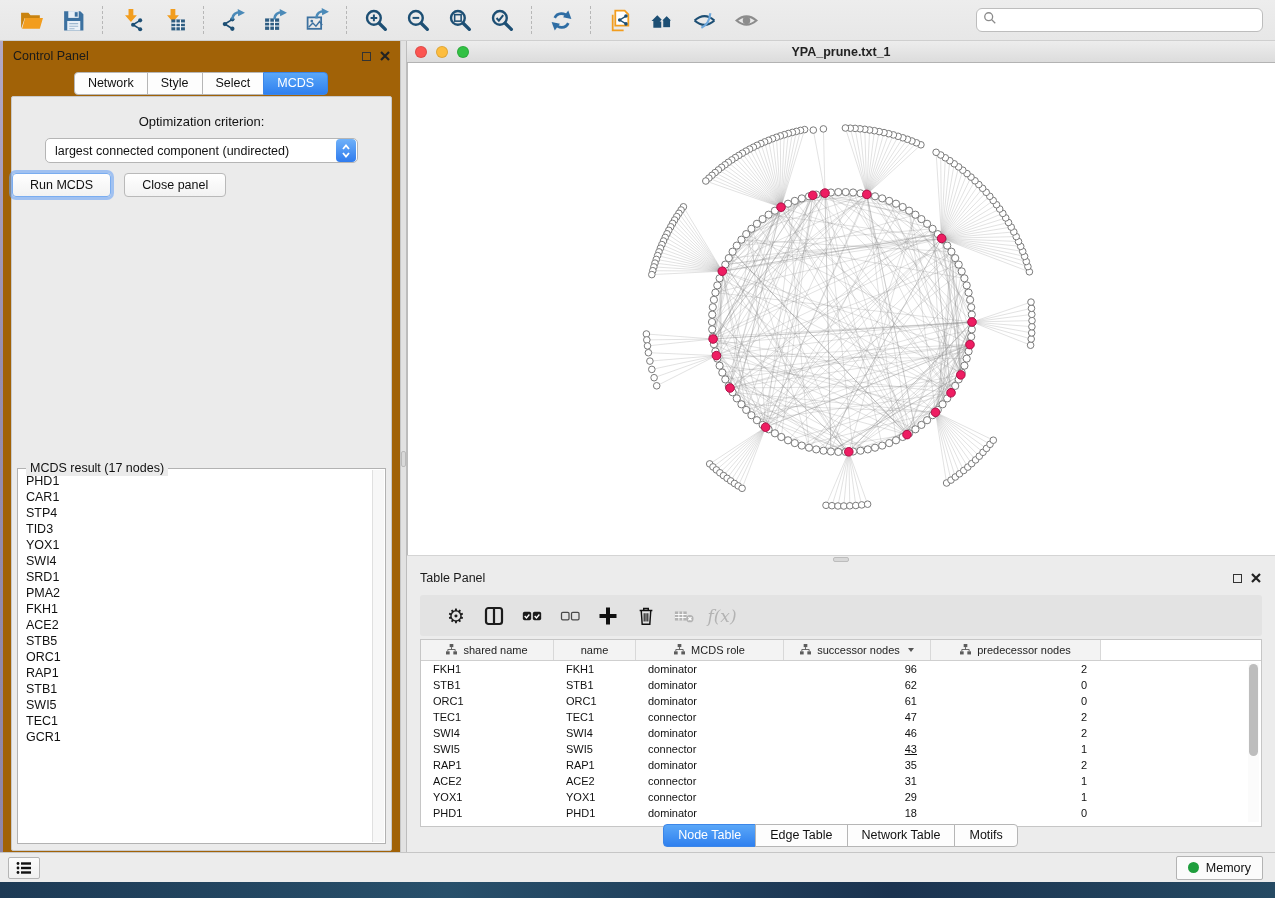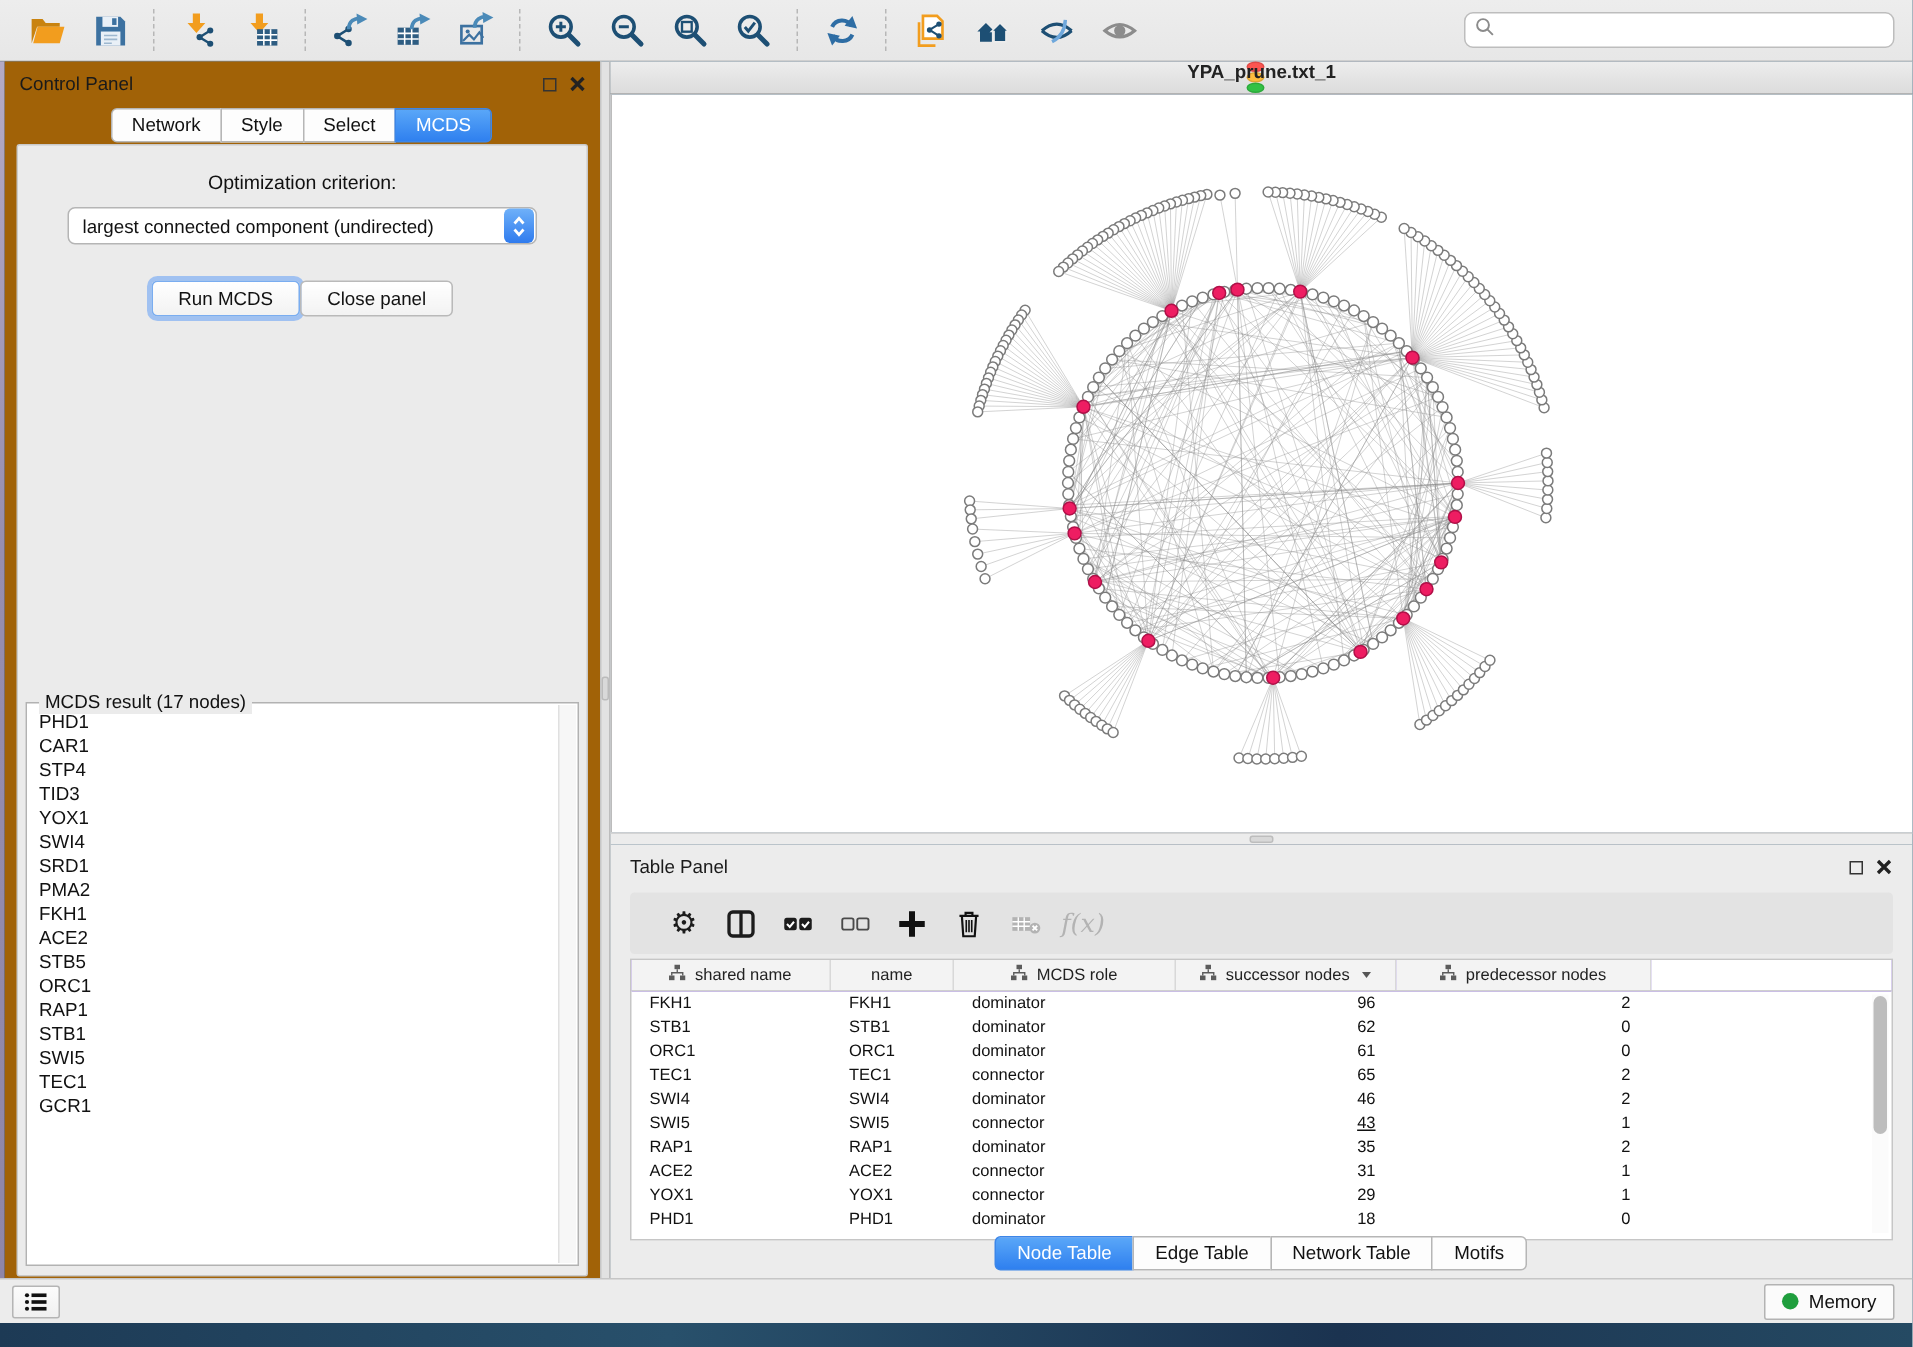--- a/index.html
+++ b/index.html
@@ -60,21 +60,21 @@
     border:1px solid #b5b5b5; border-radius:5px; display:flex; align-items:center;
     position:relative; cursor:pointer;
   }
   .dd-text { font-size:12.5px; color:#111; padding-left:9px; flex:1; white-space:nowrap; }
   .dd-stepper {
     width:20px; height:23px; border-radius:4px;
     background:linear-gradient(#6fb1f9,#2f7bee); margin-right:1px;
     display:flex; flex-direction:column; align-items:center; justify-content:center;
   }
   .dd-stepper svg { width:10px; height:16px; }
-  .btn-row { display:flex; justify-content:center; margin-top:24px; }
+  .btn-row { display:flex; gap:13px; margin-top:10px; }
   .btn {
     font-family:"Liberation Sans", sans-serif; font-size:12.5px; color:#111;
     background:linear-gradient(#ffffff,#f2f2f2); border:1px solid #b9b9b9;
     border-radius:4px; height:24px; padding:0 17px; cursor:pointer;
   }
   .btn.focus { box-shadow:0 0 0 3px rgba(110,165,245,.6); border-color:#7aadf0; }
   .result-group { position:absolute; left:5px; right:5px; top:364px; bottom:6px; }
   .result-legend {
     position:absolute; top:0; left:9px; z-index:2; background:#ebebeb;
     padding:0 4px; font-size:12.5px; color:#111; line-height:15px;
@@ -88,21 +88,21 @@
   
   .v-splitter { position:absolute; left:400px; width:7px; top:41px; bottom:38px;
     background:#e2e2e2; border-left:1px solid #c6c6c6; border-right:1px solid #bdbdbd; cursor:col-resize; }
   .v-grip { position:absolute; top:410px; left:0px; width:5px; height:16px;
     background:#d9d9d9; border:1px solid #bbb; border-radius:2px; }
   
   .right-pane { position:absolute; left:407px; right:0; top:41px; bottom:38px; }
   .network-window { position:absolute; top:0; left:0; right:0; height:522px; }
   .net-title {
     height:22px; background:linear-gradient(#ededed,#dcdcdc);
-    border-bottom:1px solid #b3b3b3; display:flex; align-items:center; padding:0 8px; position:relative;flex-direction:column;
+    border-bottom:1px solid #b3b3b3; display:flex; align-items:center; padding:0 8px; position:relative;
   }
   .tl { width:12px; height:12px; border-radius:50%; margin-right:9px; cursor:pointer;
     box-shadow:inset 0 0 0 1px rgba(0,0,0,.12); }
   .tl.red { background:#fc5551; } .tl.yellow { background:#fdbd3e; } .tl.green { background:#32c144; }
   .net-title-text { position:absolute; left:0; right:0; text-align:center;
     font-size:12.5px; font-weight:bold; color:#222; pointer-events:none; }
   .net-canvas { position:absolute; top:22px; left:0; right:0; height:492px;
     background:#fff; border-left:1px solid #bcbcbc; }
   .net-canvas svg { display:block; }
   .h-splitter { position:absolute; top:514px; left:0; right:0; height:8px;
@@ -1215,21 +1215,21 @@
               <div class="td c-txt" style="flex: 0 0 133px;">ORC1</div>
               <div class="td c-txt" style="flex: 0 0 82px;">ORC1</div>
               <div class="td c-txt" style="flex: 0 0 148px;">dominator</div>
               <div class="td c-num" style="flex: 0 0 147px;">61</div>
               <div class="td c-num" style="flex: 0 0 170px;">0</div>
             </div>
             <div class="tr">
               <div class="td c-txt" style="flex: 0 0 133px;">TEC1</div>
               <div class="td c-txt" style="flex: 0 0 82px;">TEC1</div>
               <div class="td c-txt" style="flex: 0 0 148px;">connector</div>
-              <div class="td c-num" style="flex: 0 0 147px;">65</div>
+              <div class="td c-num" style="flex: 0 0 147px;">47</div>
               <div class="td c-num" style="flex: 0 0 170px;">2</div>
             </div>
             <div class="tr">
               <div class="td c-txt" style="flex: 0 0 133px;">SWI4</div>
               <div class="td c-txt" style="flex: 0 0 82px;">SWI4</div>
               <div class="td c-txt" style="flex: 0 0 148px;">dominator</div>
               <div class="td c-num" style="flex: 0 0 147px;">46</div>
               <div class="td c-num" style="flex: 0 0 170px;">2</div>
             </div>
             <div class="tr">

